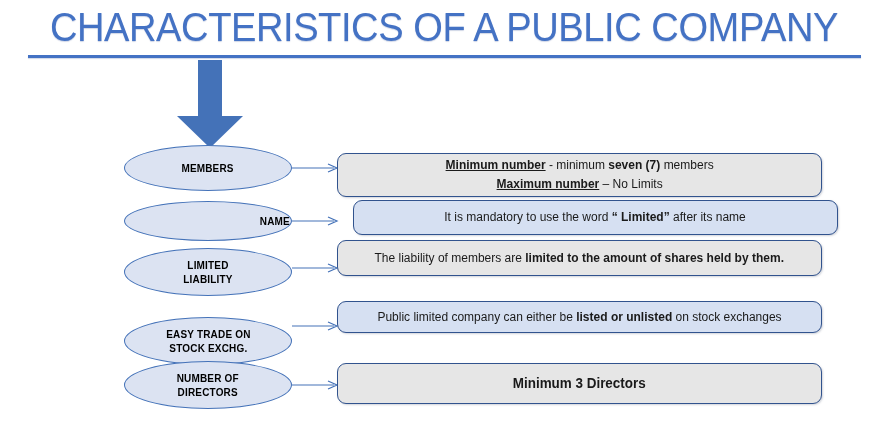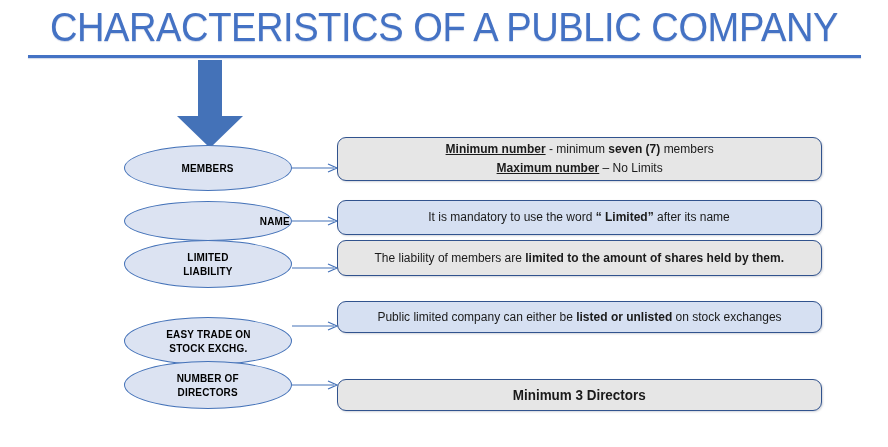--- a/index.html
+++ b/index.html
@@ -124,41 +124,41 @@
     transform: scaleX(0.96);
   }
   .box-text .b  { font-weight: bold; }
   .box-text .bu { font-weight: bold; text-decoration: underline; }
   .box-text.big { font-size: 14px; font-weight: bold; }
 
   
   #row-0 { top: 137px; }
   #row-0 .ellipse { top: 8px;  width: 168px; height: 46px; }
   #row-0 .connector { top: 25px; }
-  #row-0 .box { top: 0px;  height: 44px; }
+  #row-0 .box { top: 16px;  height: 44px; }
 
   #row-1 { top: 198px; }
   #row-1 .ellipse { top: 3px;  width: 168px; height: 40px; justify-content: flex-end; }
   #row-1 .connector { top: 17px; }
-  #row-1 .box { top: 2px;  height: 35px; }
+  #row-1 .box { top: 2px;  height: 35px; margin-left: 16px; }
 
   #row-2 { top: 240px; }
-  #row-2 .ellipse { top: 0;  width: 168px; height: 48px; }
+  #row-2 .ellipse { top: 8px;  width: 168px; height: 48px; }
   #row-2 .connector { top: 22px; }
   #row-2 .box { top: 0px;  height: 36px; }
 
   #row-3 { top: 299px; }
   #row-3 .ellipse { top: 18px;  width: 168px; height: 48px; }
   #row-3 .connector { top: 21px; }
   #row-3 .box { top: 2px;  height: 32px; }
 
   #row-4 { top: 358px; }
   #row-4 .ellipse { top: 3px;  width: 168px; height: 48px; }
   #row-4 .connector { top: 21px; }
-  #row-4 .box { top: 21px;  height: 32px; }
+  #row-4 .box { top: 5px;  height: 41px; }
 </style>
 </head>
 <body>
 
 <div id="title-area">
   <div id="page-title">CHARACTERISTICS OF A PUBLIC COMPANY</div>
   <div id="title-rule"></div>
 </div>
 
 <svg id="down-arrow" viewBox="0 0 66 88" xmlns="http://www.w3.org/2000/svg">

